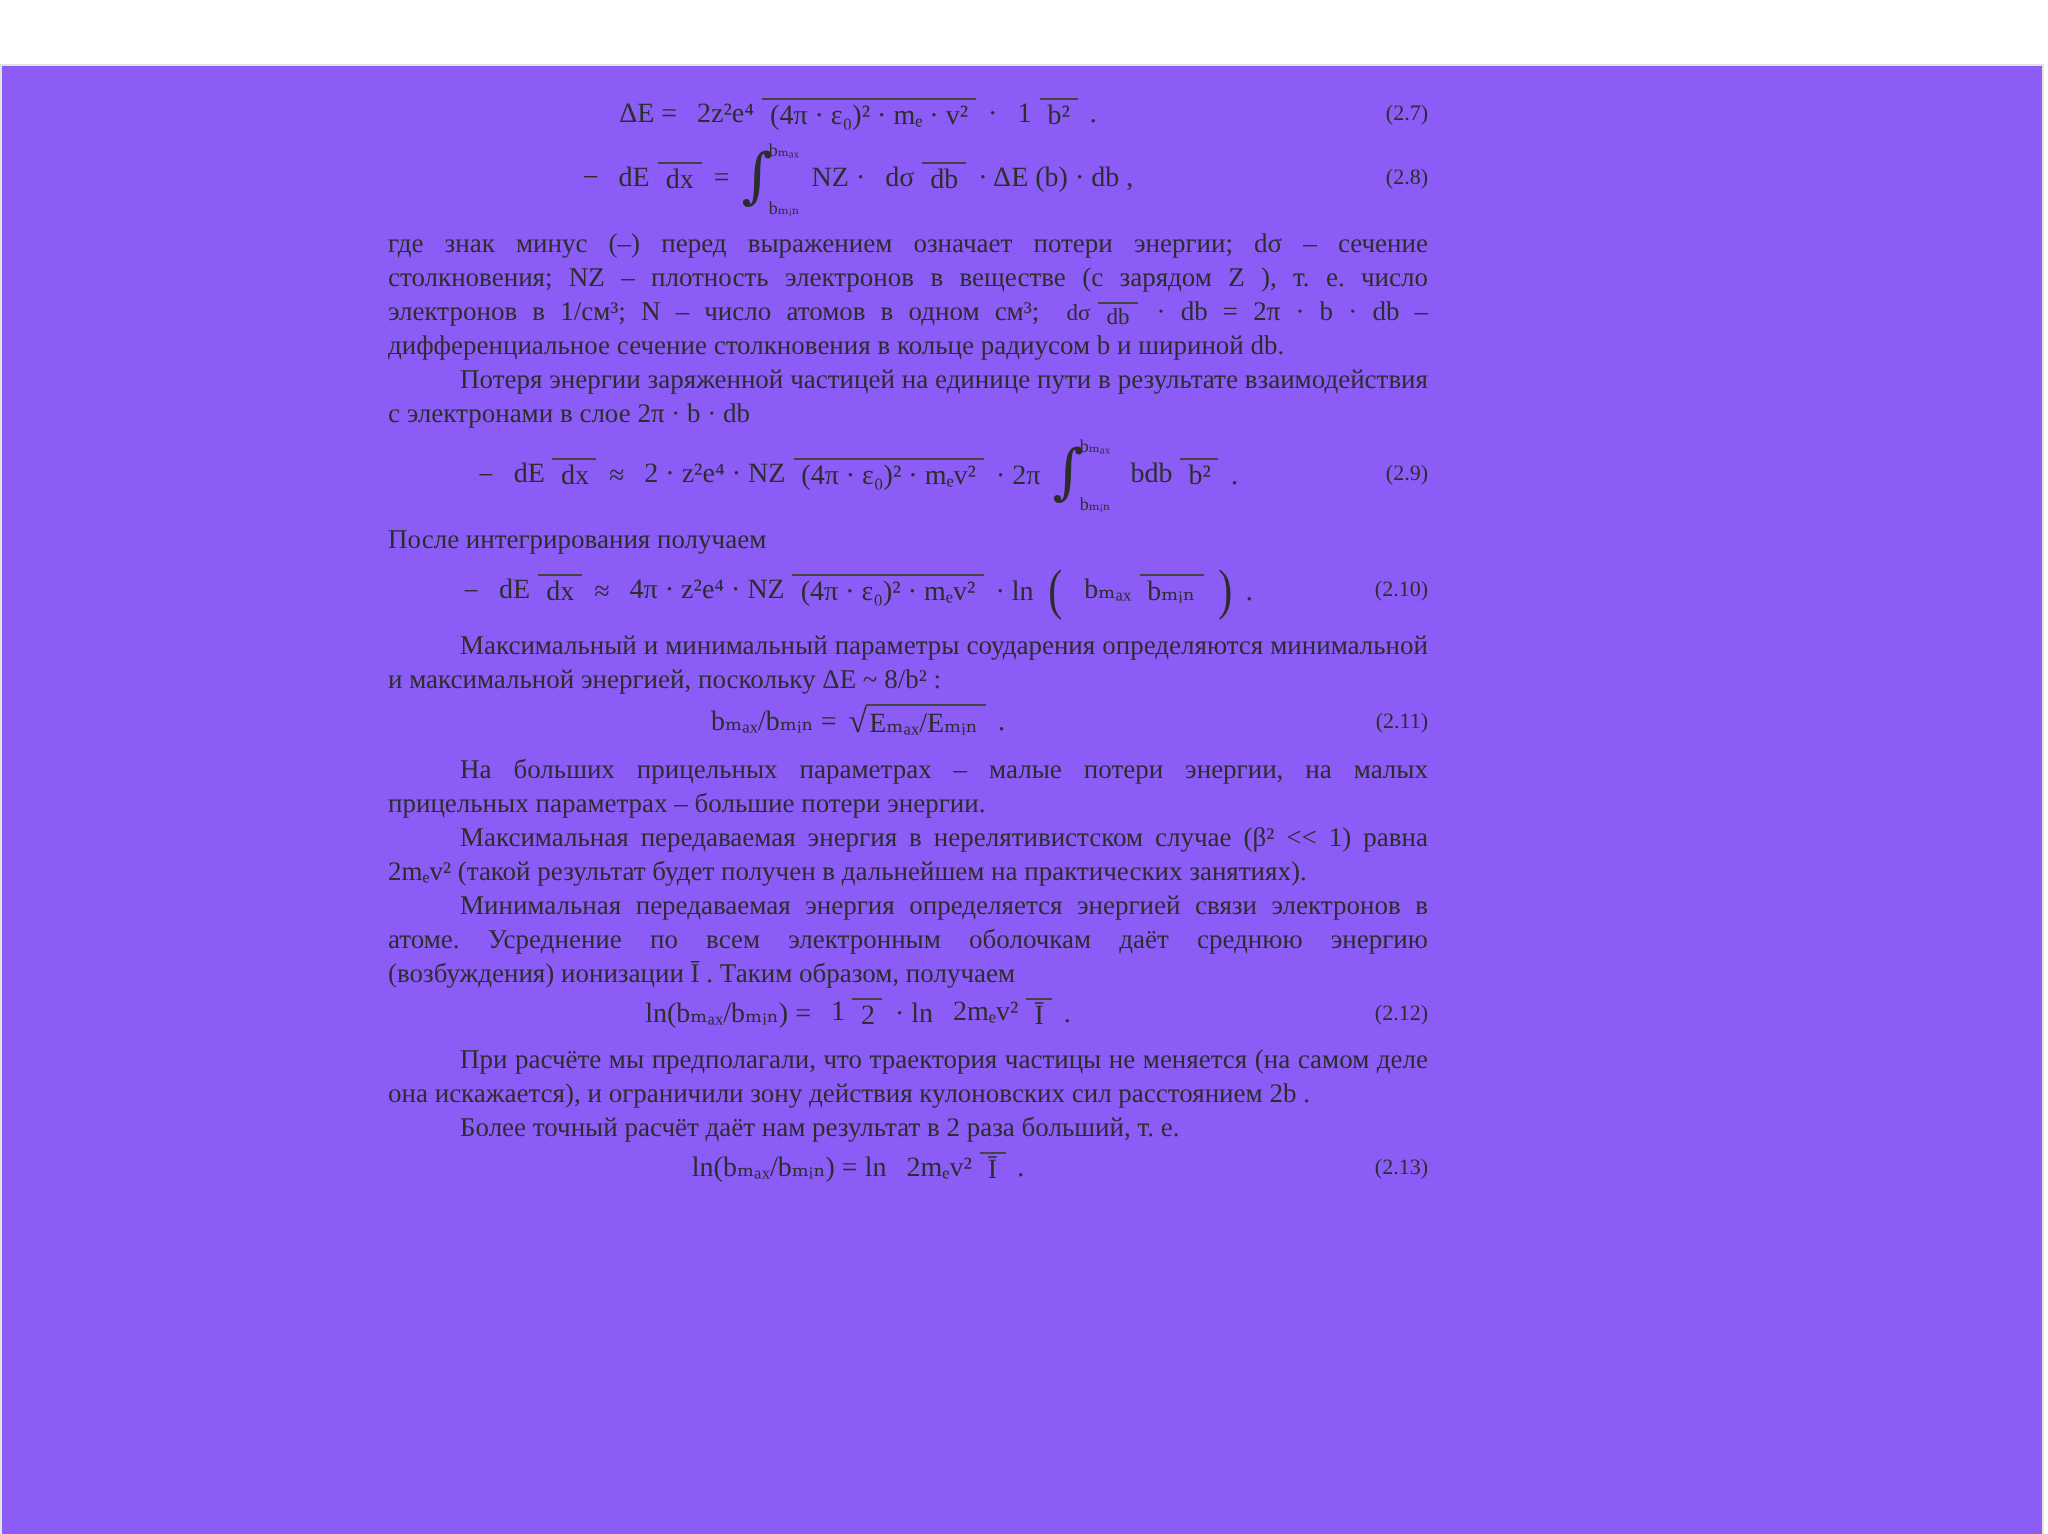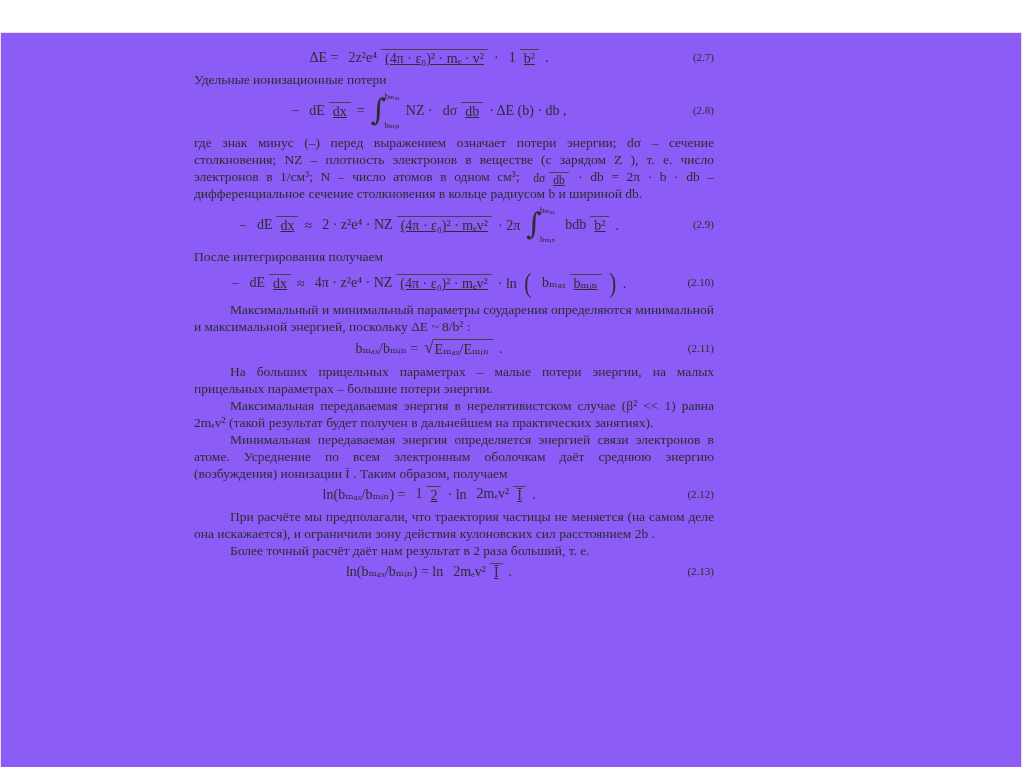--- a/index.html
+++ b/index.html
@@ -59,21 +59,21 @@
 
   
   .frac {
     display: inline-flex;
     flex-direction: row;
     align-items: center;
     vertical-align: middle;
     line-height: 1.15;
   }
   .frac .num { display: block; padding: 0 4px 1px 4px; white-space: nowrap; }
-  .frac .den { display: block; padding: 1px 4px 0 4px; border-top: 1px solid #444; white-space: nowrap; text-decoration: underline; }
+  .frac .den { display: block; padding: 1px 4px 0 4px; border-top: 1px solid #444; white-space: nowrap; }
   .frac.inline {
     font-size: 11.5px;
     line-height: 1.1;
     margin: 0 2px;
     transform: translateY(1px);
   }
 
   
   .intgrp { display: inline-flex; align-items: center; }
   .intsign {
@@ -128,21 +128,20 @@
         <span class="tok">·</span>
         <span class="frac">
           <span class="num">1</span>
           <span class="den">b²</span>
         </span>
         <span class="tok">.</span>
       </div>
       <div class="eqnum">(2.7)</div>
     </div>
 
-    <p>Удельные ионизационные потери</p>
 
     <div class="eqrow">
       <div class="eq">
         <span class="tok">−</span>
         <span class="frac">
           <span class="num">dE</span>
           <span class="den">dx</span>
         </span>
         <span class="tok">=</span>
         <span class="intgrp">
@@ -164,20 +163,21 @@
 
     <p>
       <span>где знак минус (–) перед выражением означает потери энергии; dσ – сечение столкновения;  NZ – плотность электронов в веществе (с зарядом  Z ), т. е. число электронов в 1/см³;  N – число атомов в одном см³;  </span>
       <span class="frac inline">
         <span class="num">dσ</span>
         <span class="den">db</span>
       </span>
       <span> · db = 2π · b · db  – дифференциальное сечение столкновения в кольце радиусом  b  и шириной db.</span>
     </p>
 
+    <p class="ind">Потеря энергии заряженной частицей на единице пути в результате взаимодействия с электронами в слое  2π · b · db</p>
 
     <div class="eqrow">
       <div class="eq">
         <span class="tok">−</span>
         <span class="frac">
           <span class="num">dE</span>
           <span class="den">dx</span>
         </span>
         <span class="tok">≈</span>
         <span class="frac">

